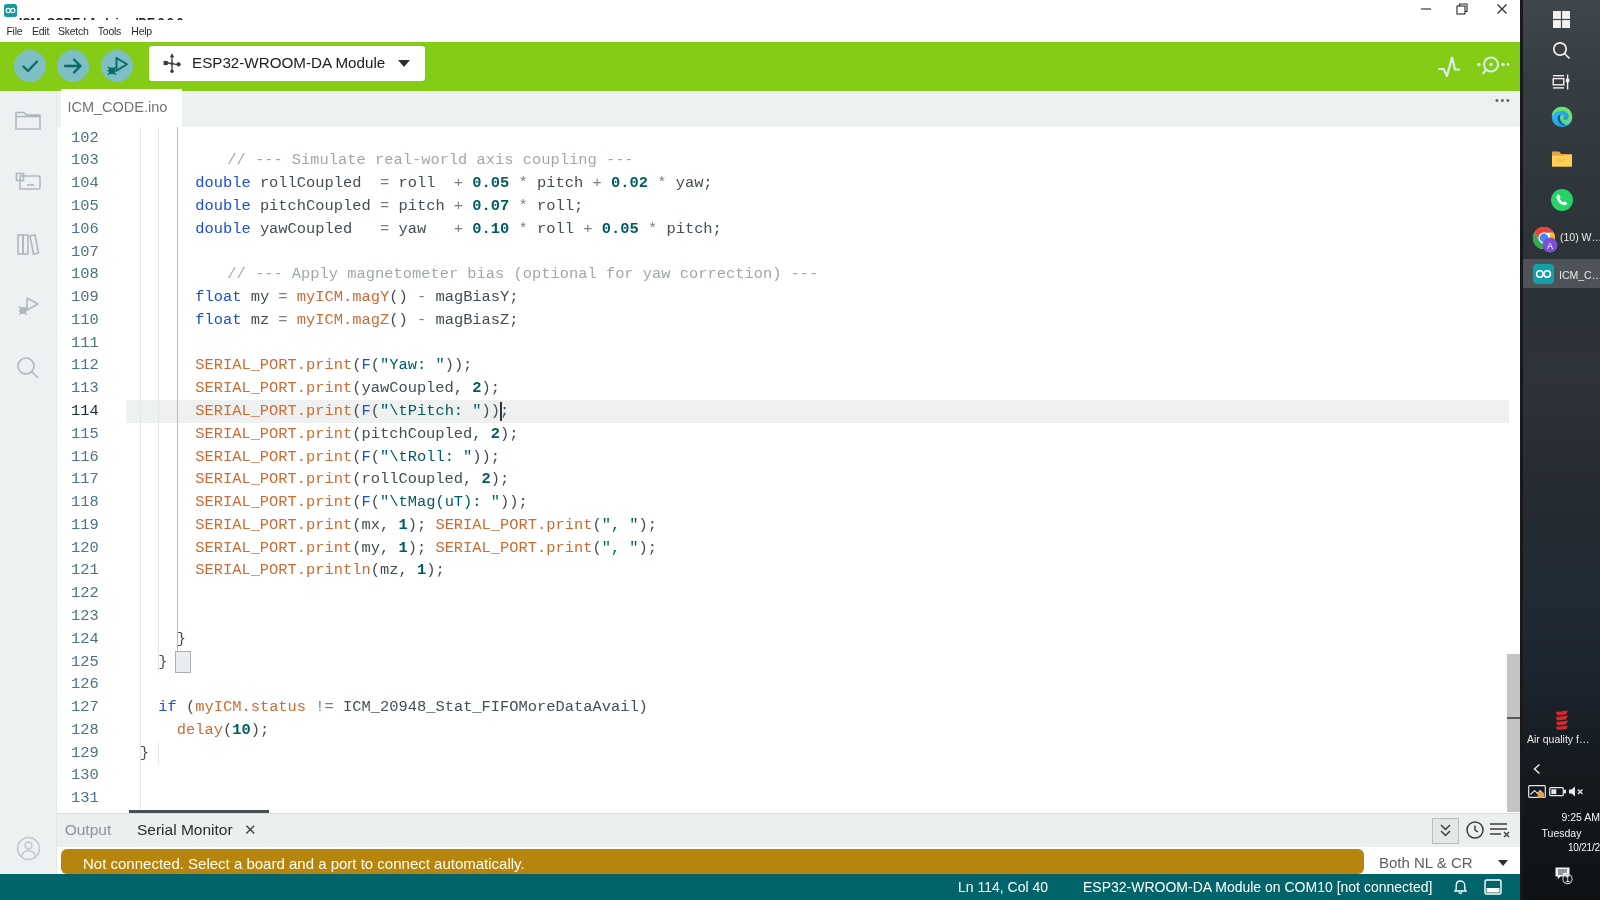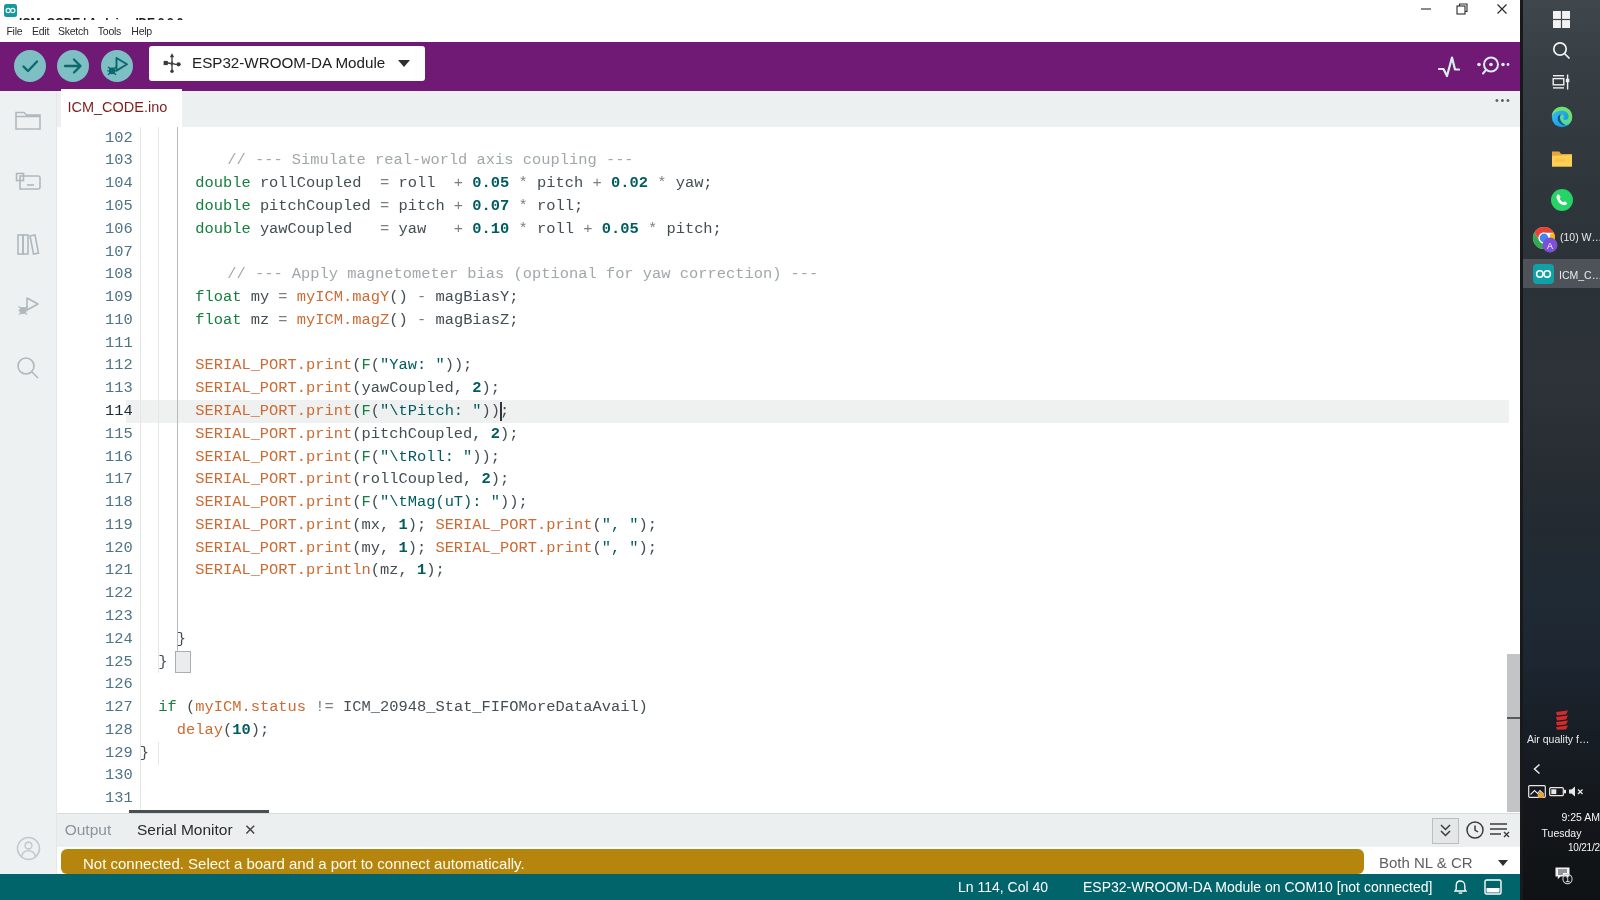--- a/index.html
+++ b/index.html
@@ -8,49 +8,49 @@
   .abs { position:absolute; }
 
   
   #titlebar { left:0; top:0; width:1520px; height:20px; background:#fff; }
   #title-text { left:19px; top:16px; font-size:12px; font-weight:700; color:#1d1d1d; letter-spacing:-0.3px; }
   .winbtn { top:2px; width:14px; height:14px; color:#2a2a2a; }
   #menubar { left:0; top:20px; width:1520px; height:21px; background:#fff; }
   .menuitem { top:4.5px; font-size:10.5px; color:#2b2b2b; letter-spacing:-0.25px; }
 
   
-  #toolbar { left:0; top:41.5px; width:1520px; height:49px; background:#701a75; }
+  #toolbar { left:0; top:41.5px; width:1520px; height:49px; background:#84cc16; }
   .tbtn { top:8.5px; width:32px; height:32px; border-radius:50%; background:#7dbfc2; }
   #board-select { left:149px; top:4.5px; width:276px; height:35px; background:#fff; border-radius:3px; }
   #board-text { left:43px; top:8px; font-size:15.2px; color:#202020; }
   #board-caret { left:249px; top:14px; width:0; height:0; border-left:6px solid transparent; border-right:6px solid transparent; border-top:7px solid #2f2f2f; }
 
   
   #sidebar { left:0; top:90.5px; width:57px; height:783.5px; background:#eef1f2; border-right:1px solid #e3e7e8; }
 
   
   #tabbar { left:57px; top:90.5px; width:1463px; height:36.1px; background:#edf0f1; }
   #tab-active { left:4.4px; top:-1.5px; width:120.6px; height:37.6px; background:#fff; }
-  #tab-label { left:6px; top:9.5px; font-size:14.5px; color:#7f1d1d; }
+  #tab-label { left:6px; top:9.5px; font-size:14.5px; color:#737373; }
   #tab-dots { left:1438px; top:3px; font-size:11px; color:#5f5f5f; letter-spacing:1.6px; }
 
   
   #editor { left:57px; top:126.6px; width:1463px; height:686.4px; background:#fff; overflow:hidden; }
   #curline { left:69.3px; top:273.4px; width:1383px; height:22.79px; background:#eff1f1; }
   .guides { pointer-events:none; }
   .guide { position:absolute; width:1px; background:#e4e7e8; }
   .guide.dark { background:#b4babd; }
   #gutter { left:0; top:0; width:55.6px; height:686.4px;
             font-family:"Liberation Mono", monospace; font-size:15.4px; color:#4d7485;
-            text-align:left;padding-left:48px; }
+            text-align:center; }
   #gutter div { height:22.786px; line-height:22.786px; }
   #gutter div.cur { color:#1d2b33; }
   #code { left:82.8px; top:0; font-family:"Liberation Mono", monospace; font-size:15.4px; color:#434f54; }
   #code div { height:22.786px; line-height:22.786px; white-space:pre; }
-  k { color:#15803d; font-style:normal; }
+  k { color:#1d4ed8; font-style:normal; }
   f { color:#cc6b33; }
   n { color:#005c5f; font-weight:bold; }
   st { color:#005c5f; }
   o { color:#777f85; }
   c { color:#a0a8ab;margin-left:32px; }
   #cursor { left:442.6px; top:275.5px; width:2px; height:19px; background:#2f3337; }
   #brackbox { left:118.2px; top:524.4px; width:15.5px; height:22px; background:#eaeced; border:1px solid #a9aeb1; }
   #hscroll { left:72px; top:683px; width:140px; height:3.4px; background:#4a4f52; }
   #vscroll { left:1450px; top:527.4px; width:13px; height:158px; background:#c2c4c5; }
   #vmark { left:1450px; top:590px; width:13px; height:2.6px; background:#55595c; }

